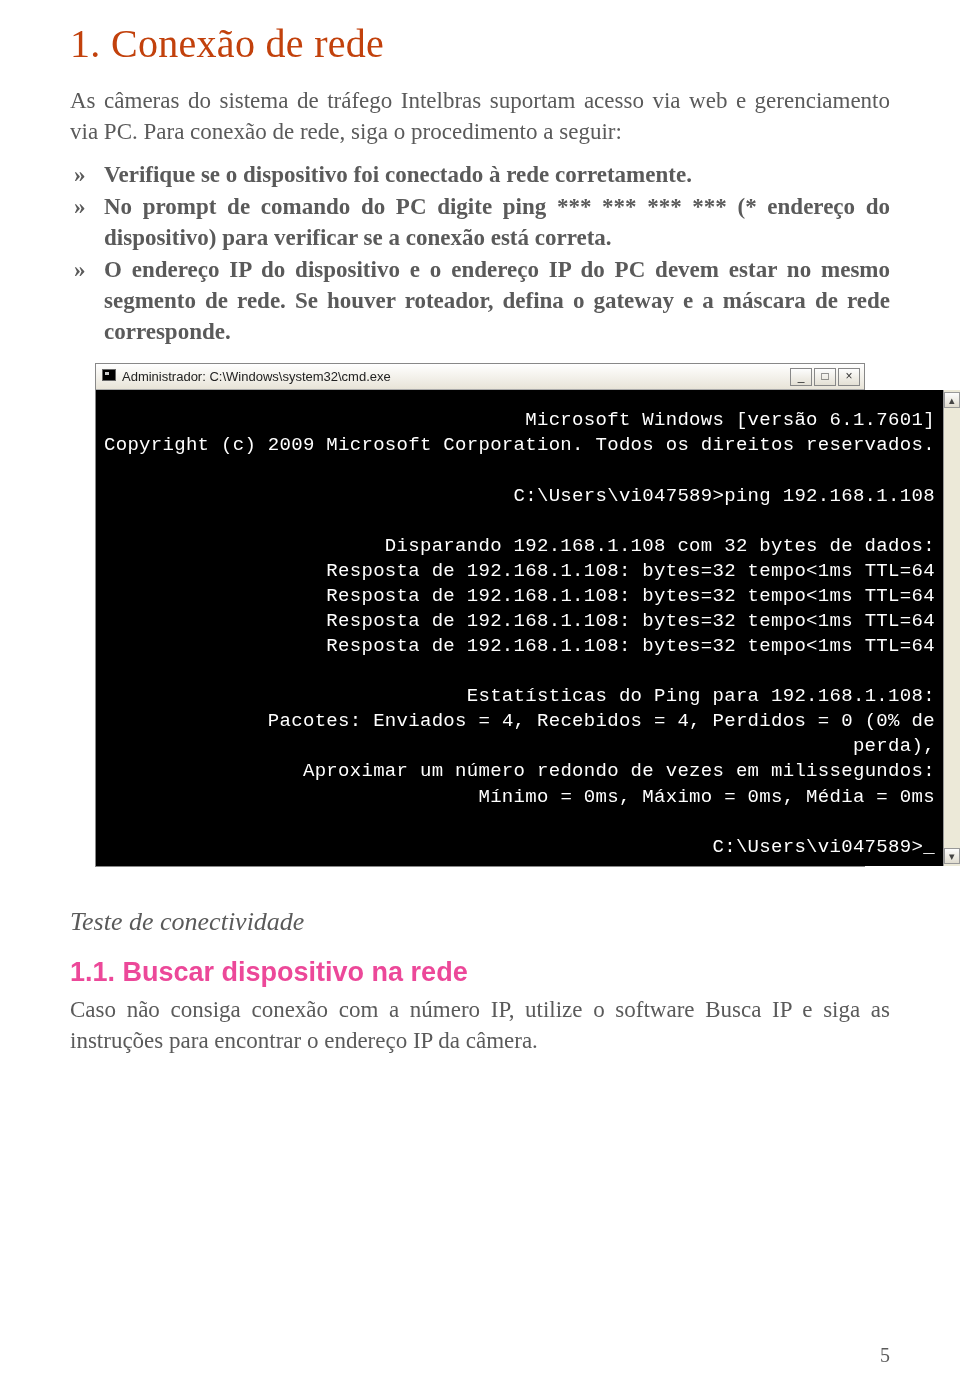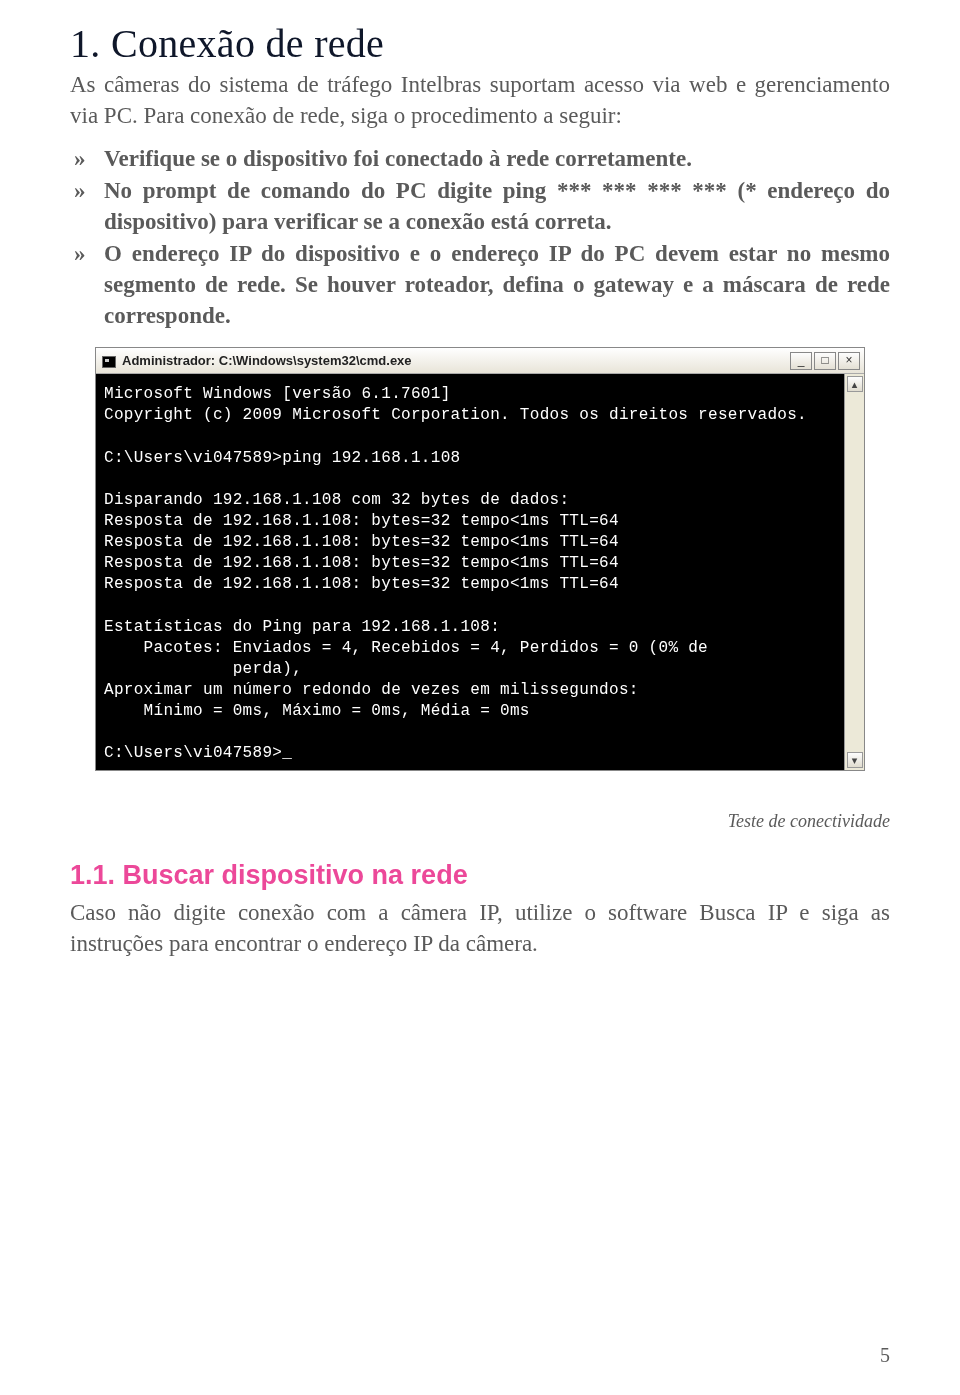--- a/index.html
+++ b/index.html
@@ -8,22 +8,22 @@
     height: 1395px;
     background: #fff;
     font-family: Georgia, 'Times New Roman', serif;
     color: #5a5a5a;
     padding: 20px 70px 30px 70px;
     position: relative;
   }
   h1.section-title {
     font-size: 40px;
     font-weight: 300;
-    color: #0f172a;
-    margin-bottom: 2px;
+    color: #c2410c;
+    margin-bottom: 18px;
     letter-spacing: 0.3px;
   }
   p.intro {
     font-size: 23px;
     line-height: 1.35;
     color: #5a5a5a;
     text-align: justify;
     margin-bottom: 12px;
     font-weight: 300;
   }
@@ -60,23 +60,22 @@
     height: 26px;
     background: linear-gradient(#fff, #e8e4d8);
     border-bottom: 1px solid #aaa;
     padding: 0 4px 0 6px;
     font-family: Tahoma, Arial, sans-serif;
     font-size: 13px;
     color: #222;
   }
   .cmd-titlebar-left {
     display: flex;
-    align-items: flex-end;
+    align-items: flex-start;
     gap: 6px;
-    font-weight: bold;
   }
   .cmd-icon {
     width: 14px;
     height: 12px;
     background: #000;
     border: 1px solid #666;
     position: relative;
   }
   .cmd-icon::after {
     content: "";
@@ -102,26 +101,27 @@
   }
   .cmd-body-wrap {
     display: flex;
     background: #000;
   }
   .cmd-body {
     flex: 1;
     background: #000;
     color: #fff;
     font-family: "Lucida Console", "Courier New", monospace;
-    font-size: 16px;
+    font-size: 19px;
     line-height: 1.32;
-    padding: 10px 8px 6px 8px;
+    padding: 18px 8px 6px 8px;
     white-space: pre;
     letter-spacing: 0.3px;
     min-height: 330px;
+    text-align: right;
   }
   .cmd-scroll {
     width: 20px;
     background: #ece9d8;
     border-left: 1px solid #999;
     display: flex;
     flex-direction: column;
     justify-content: space-between;
     align-items: center;
     padding: 2px 0;
@@ -130,26 +130,26 @@
     width: 16px;
     height: 16px;
     background: linear-gradient(#fdfdfd,#e0dccf);
     border: 1px solid #999;
     font-size: 11px;
     text-align: center;
     line-height: 14px;
     color: #444;
   }
   .caption {
-    text-align: right;
+    text-align: left;
     font-style: italic;
-    font-size: 18px;
+    font-size: 26px;
     color: #5a5a5a;
     margin-top: 40px;
-    margin-bottom: 28px;
+    margin-bottom: 20px;
     font-weight: 300;
   }
   h2.subsection {
     font-size: 27px;
     font-weight: 600;
     color: #ec4899;
     margin-bottom: 6px;
     font-family: Arial, Helvetica, sans-serif;
   }
   p.body-text {
@@ -215,15 +215,15 @@
     <div class="cmd-scroll">
       <div class="arrow">▴</div>
       <div class="arrow">▾</div>
     </div>
   </div>
 </div>
 
 <div class="caption">Teste de conectividade</div>
 
 <h2 class="subsection">1.1. Buscar dispositivo na rede</h2>
-<p class="body-text">Caso não digite conexão com a câmera IP, utilize o software Busca IP e siga as instruções para encontrar o endereço IP da câmera.</p>
+<p class="body-text">Caso não consiga conexão com a número IP, utilize o software Busca IP e siga as instruções para encontrar o endereço IP da câmera.</p>
 
 <div class="page-num">5</div>
 
 </body></html>

